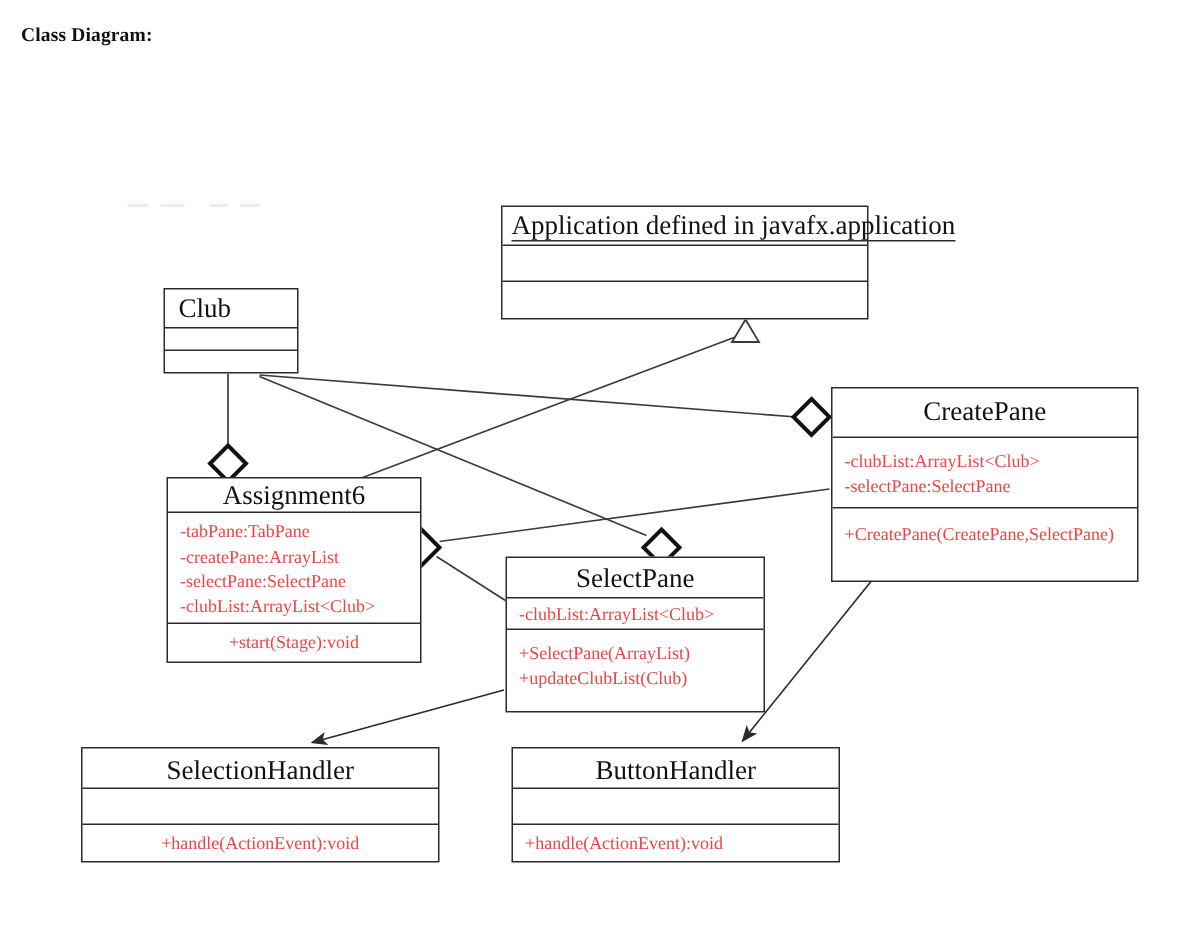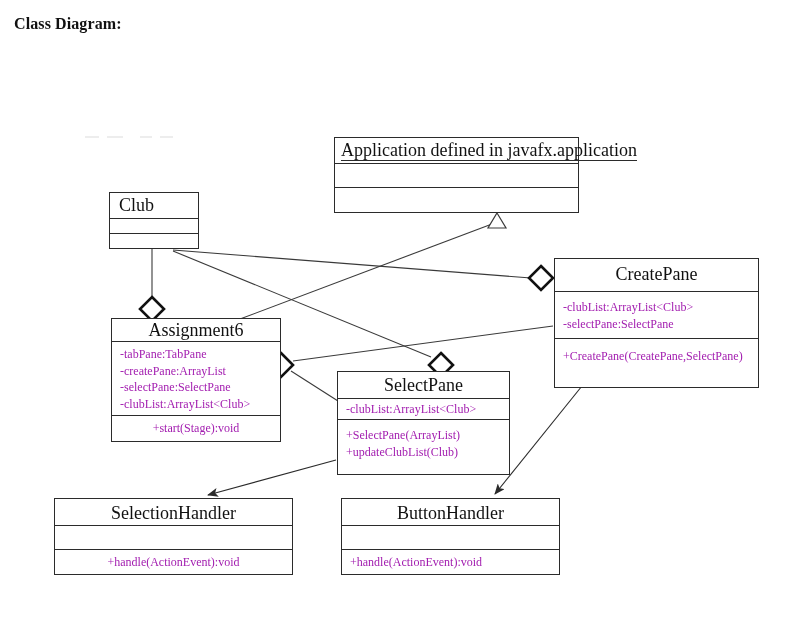--- a/index.html
+++ b/index.html
@@ -12,21 +12,21 @@
     width: 792px;
     height: 628px;
     background: #ffffff;
     font-family: "Liberation Serif", "DejaVu Serif", serif;
     overflow: hidden;
   }
   #page-title {
     position: absolute;
     left: 14px;
     top: 15px;
-    font-size: 16px;
+    font-size: 13px;
     font-weight: bold;
     color: #111111;
     letter-spacing: 0.1px;
   }
   #diagram-canvas {
     position: absolute;
     left: 0;
     top: 0;
     width: 792px;
     height: 628px;
@@ -56,21 +56,21 @@
   .uml-name.left {
     text-align: left;
     padding-left: 9px;
   }
   .uml-name.underlined span {
     border-bottom: 1px solid #2b2b2b;
     padding-bottom: 0px;
   }
   .uml-members {
     font-size: 12px;
-    color: #a21caf;
+    color: #ef4444;
     line-height: 16.5px;
   }
   .uml-members .member {
     white-space: nowrap;
   }
   .uml-members.center {
     text-align: center;
   }
   .uml-members.indent {
     padding-left: 8px;

